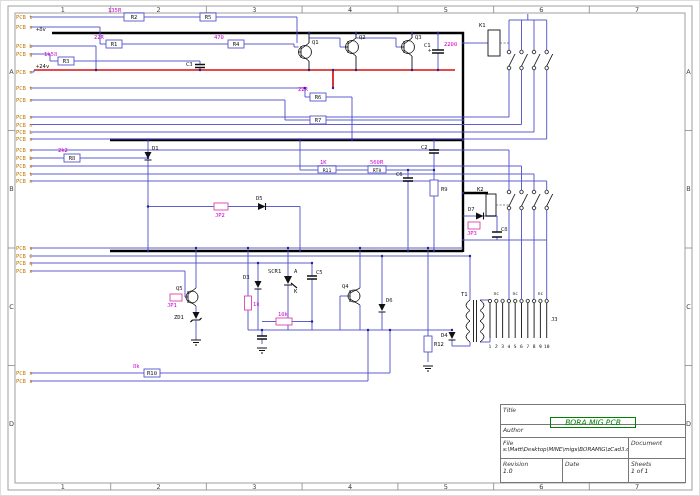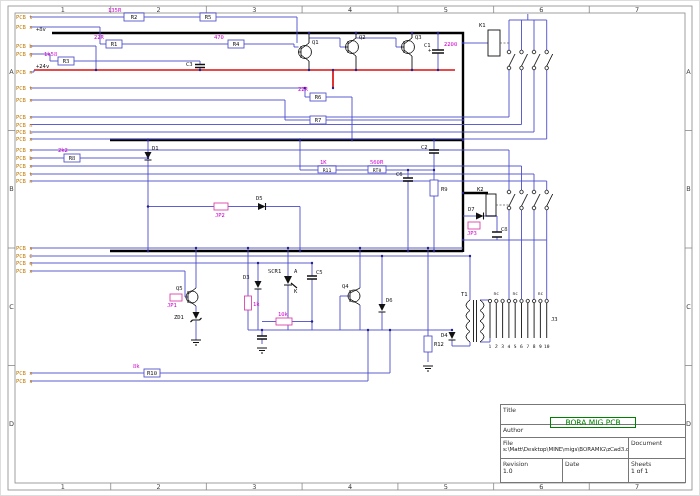--- a/index.html
+++ b/index.html
@@ -26,21 +26,21 @@
   .dot circle{fill:#23238c;}
   .dash{fill:none;stroke:#555;stroke-width:0.7;stroke-dasharray:2 1.5;}
   .gnd{fill:none;stroke:#111;stroke-width:1;}
   text.lbl{font-family:"DejaVu Sans Mono",monospace;font-size:5.5px;fill:#111;}
   text.ref{fill:#111;}
   text.pin{fill:var(--label_orange);}
   text.val{fill:var(--value_magenta);}
   text.zone{font-family:"DejaVu Sans",sans-serif;font-size:6.5px;fill:#444;}
   
   .titleblock{position:absolute;left:500px;top:404px;width:186px;height:79px;
-      box-sizing:border-box;border:1px solid #777;background:#fff;color:#222;}
+      box-sizing:border-box;border:1px solid #777;background:#fff;color:#222;font-style:italic;}
   .tb-label{display:block;font-size:6px;color:#333;padding:1px 0 0 2px;}
   .tb-title{height:20px;border-bottom:1px solid #777;position:relative;box-sizing:border-box;}
   .tb-title-text{position:absolute;left:0;right:0;top:5px;text-align:center;}
   .tb-title-box{display:inline-block;border:1px solid var(--title_green);color:var(--title_green);
       font-size:7.5px;padding:0 14px;}
   .tb-author{height:13px;border-bottom:1px solid #777;box-sizing:border-box;}
   .tb-file{height:21px;border-bottom:1px solid #777;display:flex;box-sizing:border-box;}
   .tb-file-left{flex:1;border-right:1px solid #777;overflow:hidden;}
   .tb-path{padding:0 0 0 2px;font-size:5.5px;white-space:nowrap;}
   .tb-doc{width:56px;}

